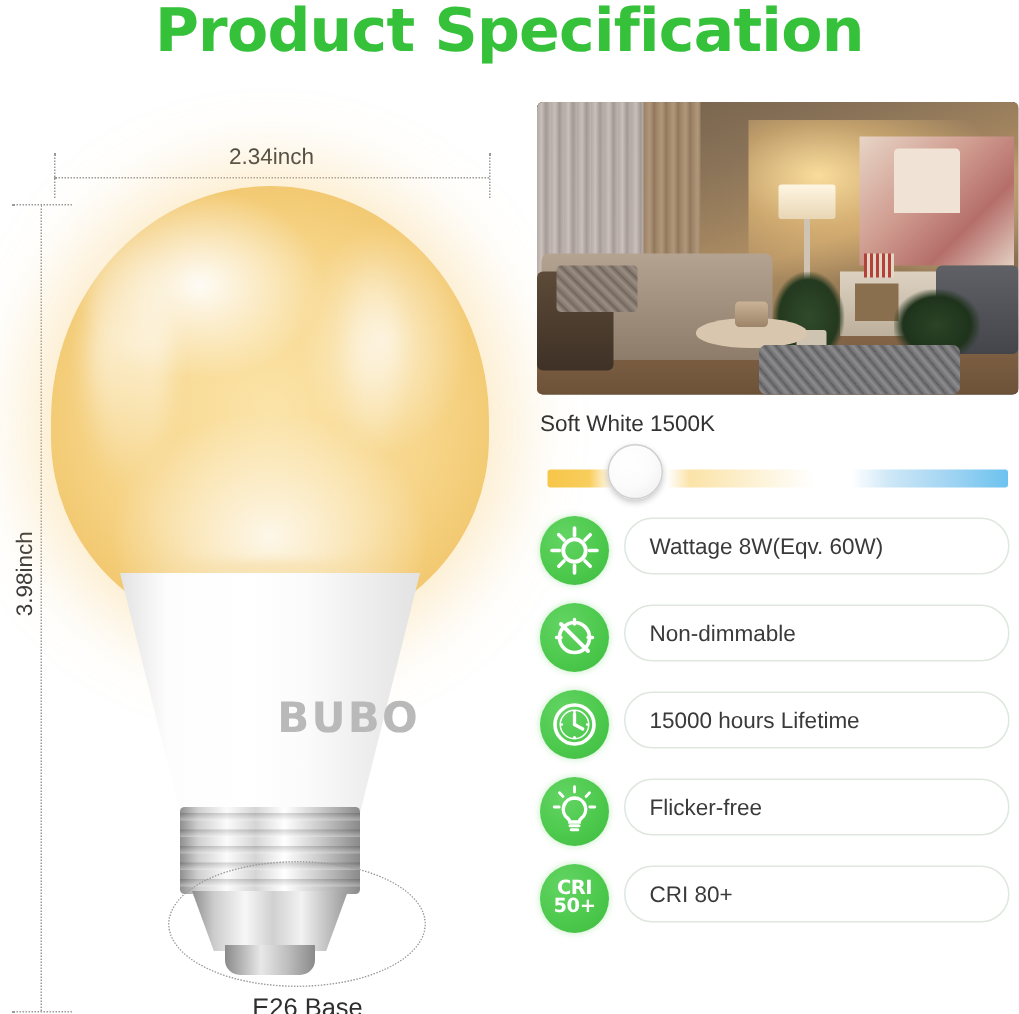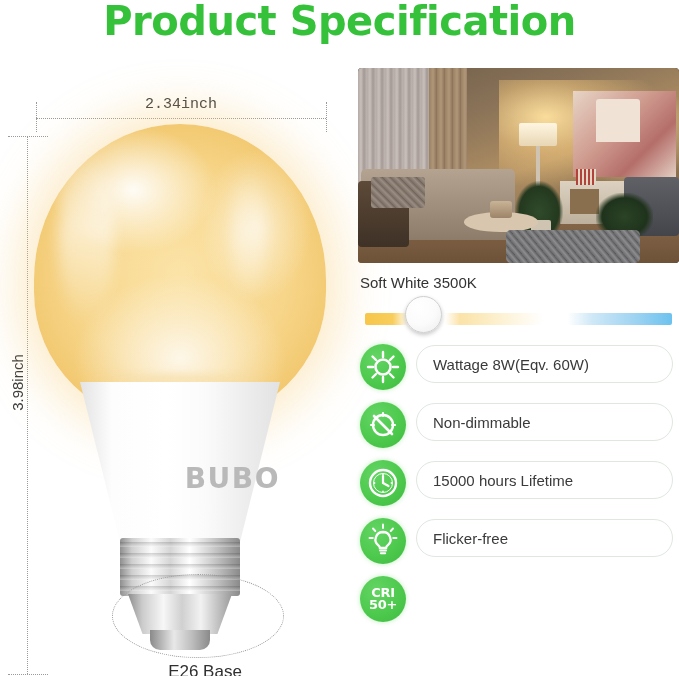--- a/index.html
+++ b/index.html
@@ -27,21 +27,21 @@
   .dim-top-tick-l{
     position:absolute;left:36px;top:58px;width:0;height:30px;
     border-left:1px dotted #9a9a9a;
   }
   .dim-top-tick-r{
     position:absolute;left:326px;top:58px;width:0;height:30px;
     border-left:1px dotted #9a9a9a;
   }
   .dim-top-label{
     position:absolute;left:36px;top:52px;width:290px;text-align:center;
-    font-size:15px;color:#3a3a3a;font-family:Liberation Mono, monospace;
+    font-size:15px;color:#3a3a3a;font-family:Liberation Sans, sans-serif;
   }
 
   
   .dim-left-line{
     position:absolute;left:27px;top:92px;width:0;height:538px;
     border-left:1px dotted #9a9a9a;
   }
   .dim-left-tick-t{
     position:absolute;left:8px;top:92px;width:40px;height:0;
     border-top:1px dotted #9a9a9a;
@@ -279,21 +279,21 @@
     <div class="ph-sofa-arm"></div>
     <div class="ph-cush"></div>
     <div class="ph-plant"></div>
     <div class="ph-pot"></div>
     <div class="ph-plant2"></div>
     <div class="ph-table"></div>
     <div class="ph-jar"></div>
     <div class="ph-ottoman"></div>
   </div>
 
-  <div class="cct-label">Soft White 3500K</div>
+  <div class="cct-label">Soft White 1500K</div>
   <div class="cct-bar"></div>
   <div class="cct-knob"></div>
 
   <div class="rows">
 
     <div class="row">
       <div class="ico">
         <svg viewBox="0 0 46 46">
           <circle cx="23" cy="23" r="7.5" fill="none" stroke="#fff" stroke-width="2.6"></circle>
           <g stroke="#fff" stroke-width="2.4" stroke-linecap="round">
@@ -367,16 +367,17 @@
       <div class="pill">Flicker-free</div>
     </div>
 
     <div class="row">
       <div class="ico">
         <div class="cri-txt">
           <span>CRI</span>
           <span>50+</span>
         </div>
       </div>
+      <div class="pill">CRI 80+</div>
     </div>
 
   </div>
 </div>
 
 </body></html>

